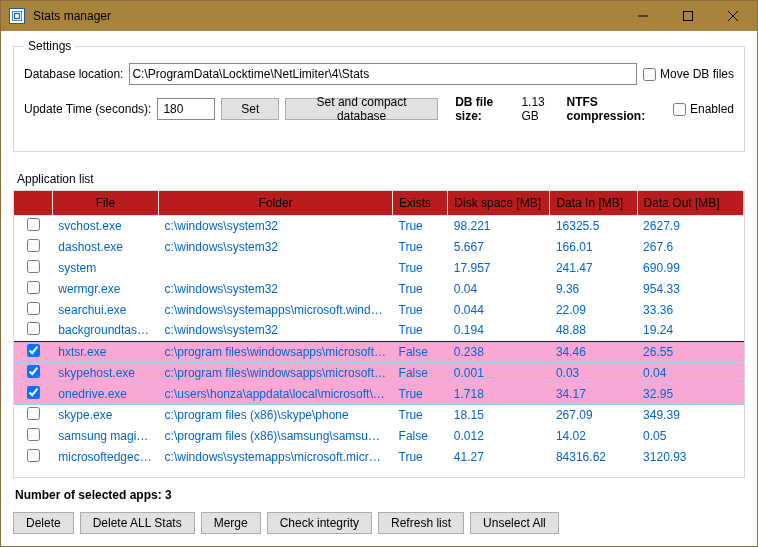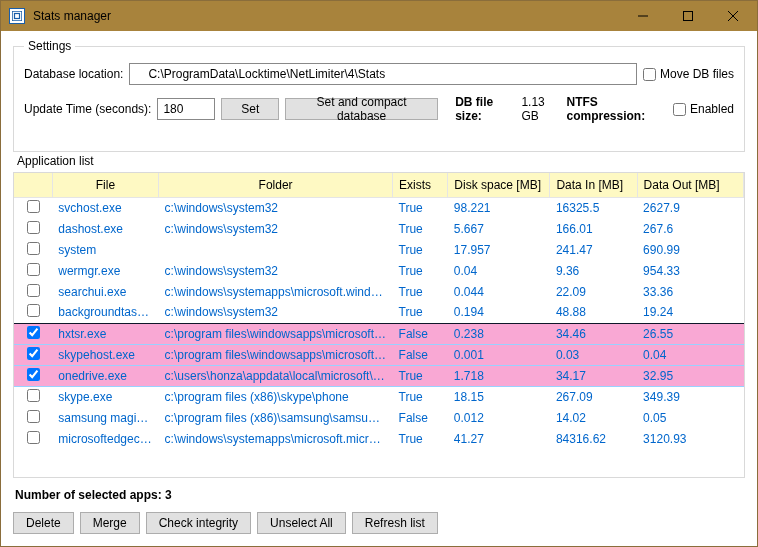--- a/index.html
+++ b/index.html
@@ -3,38 +3,38 @@
 <meta charset="utf-8">
 <style>
 * { box-sizing: border-box; margin: 0; padding: 0; font-family: 'Segoe UI', Tahoma, sans-serif; font-size: 12px; }
 body { background: #fff; }
 .window { width: 758px; height: 547px; border: 1px solid #8a6d3b; display: flex; flex-direction: column; }
 .titlebar { height: 30px; background: #a8833c; display: flex; align-items: center; padding: 0 2px 0 8px; color: #000; }
 .titlebar .app-icon { width: 16px; height: 16px; background: #fff; border: 1px solid #1a5ea8; display: flex; align-items: center; justify-content: center; margin-right: 8px; }
 .titlebar .app-icon svg { width: 10px; height: 10px; }
 .titlebar .title { flex: 1; font-size: 12px; }
 .titlebar .win-btn { width: 45px; height: 28px; display: flex; align-items: center; justify-content: center; cursor: pointer; }
-.client { flex: 1; background: #fff; padding: 8px 12px 12px 12px; display: flex; flex-direction: column; gap: 2px; overflow: hidden; }
+.client { flex: 1; background: #fff; padding: 8px 12px 12px 12px; display: flex; flex-direction: column; gap: 20px; overflow: hidden; }
 fieldset { border: 1px solid #d9d9d9; padding: 10px 10px 12px 10px; }
 legend { padding: 0 4px; color: #000; font-size: 12px; }
 .row { display: flex; align-items: center; gap: 6px; margin-bottom: 10px; }
 .row:last-child { margin-bottom: 16px; }
 .lbl { white-space: nowrap; }
-input[type="text"].path { flex: 1; height: 22px; border: 1px solid #888; padding: 0 18px; background: #fff; }
+input[type="text"].path { flex: 1; height: 22px; border: 1px solid #888; padding: 0 2px; background: #fff; }
 input[type="text"].num { width: 58px; height: 22px; border: 1px solid #888; padding: 0 5px; background: #fff; }
 .btn { height: 22px; border: 1px solid #adadad; background: #e1e1e1; padding: 0 12px; cursor: pointer; font-size: 12px; display: inline-flex; align-items: center; }
 .cb { display: flex; align-items: center; gap: 4px; cursor: pointer; }
 .cb input { width: 13px; height: 13px; cursor: pointer; }
 .bold { font-weight: 600; }
 .applist { flex: 1; display: flex; flex-direction: column; min-height: 0; justify-content: space-between; }
 .applist-legend { padding: 0 4px; margin-bottom: 4px; }
 .grid-wrap { border: 1px solid #d9d9d9; flex: 1; overflow: hidden; position: relative; display: flex; }
 .grid { flex: 1; overflow-y: auto; overflow-x: hidden; }
 table { width: 100%; border-collapse: collapse; table-layout: fixed; }
-thead th { background: #fef9c3; border-right: 1px solid #e5e5e5; border-bottom: 1px solid #e5e5e5; height: 24px; font-weight: 400; text-align: left; padding: 0 6px; position: sticky; top: 0; white-space: nowrap; overflow: hidden; }
+thead th { background: #b91c1c; border-right: 1px solid #e5e5e5; border-bottom: 1px solid #e5e5e5; height: 24px; font-weight: 400; text-align: left; padding: 0 6px; position: sticky; top: 0; white-space: nowrap; overflow: hidden; }
 thead th.center { text-align: center; }
 tbody td { height: 21px; padding: 0 6px; white-space: nowrap; overflow: hidden; text-overflow: ellipsis; vertical-align: middle; }
 tbody tr.sel { background: #f9a8d4; border-top: 1px solid #0f172a; border-bottom: 1px solid #99d1ff; }
 tbody td.link { color: #0066cc; cursor: pointer; }
 tbody td.cb-cell { text-align: center; }
 .col-cb { width: 36px; }
 .col-file { width: 100px; }
 .col-folder { width: 220px; }
 .col-exists { width: 52px; }
 .col-disk { width: 96px; }
@@ -239,21 +239,22 @@
           </table>
         </div>
       </div>
 
       <div class="footer-stats">
         <span>Number of selected apps:</span> <span>3</span>
       </div>
 
       <div class="btn-row">
         <button class="btn">Delete</button>
+        <button class="btn">Delete ALL Stats</button>
         <button class="btn">Merge</button>
         <button class="btn">Check integrity</button>
+        <button class="btn">Refresh list</button>
         <button class="btn">Unselect All</button>
-        <button class="btn">Refresh list</button>
       </div>
     </div>
 
   </div>
 </div>
 
 </body></html>

